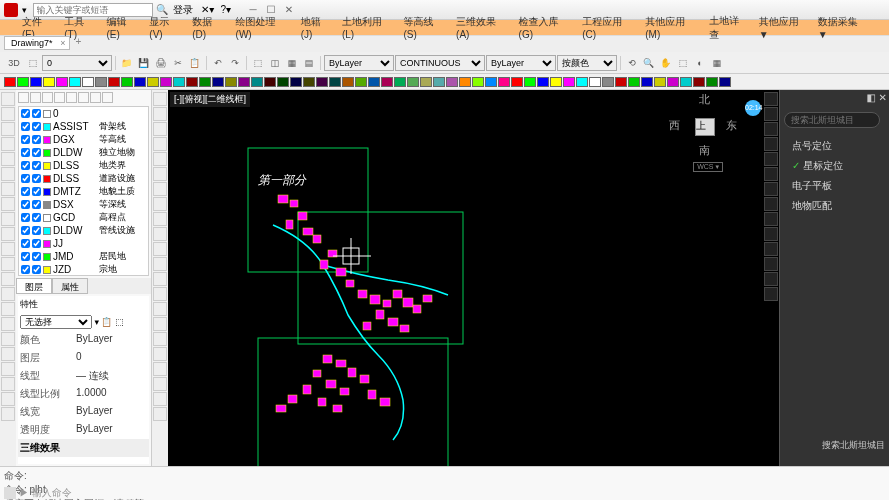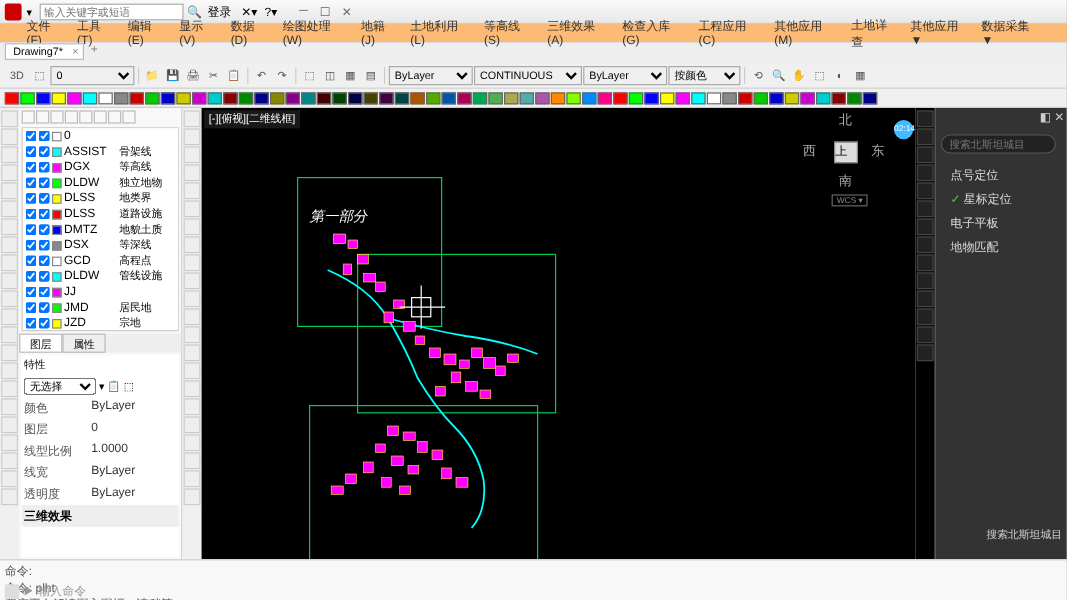--- a/index.html
+++ b/index.html
@@ -31,21 +31,21 @@
 .layerlist::-webkit-scrollbar-thumb{background:#ccc;}
 .lrow{display:flex;align-items:center;height:13px;font-size:9px;padding:0 2px;gap:2px;}
 .lrow .sw{width:8px;height:8px;border:1px solid #888;}
 .lrow .n1{width:44px;overflow:hidden;white-space:nowrap;}
 .lrow .n2{overflow:hidden;white-space:nowrap;font-size:9px;}
 .proptabs{display:flex;height:16px;background:#eee;}
 .proptabs span{padding:2px 8px;font-size:9px;border:1px solid #bbb;}
 .proptabs .act{background:#fff;}
 .props{flex:1;overflow-y:auto;background:#fff;margin:2px;font-size:9px;}
 .props .ph{font-size:9px;padding:2px;}
-.props select{width:60px;font-size:9px;}
+.props select{width:72px;font-size:9px;}
 .props .sec{font-weight:bold;padding:2px;background:#eee;}
 .props .pr{display:flex;padding:2px 2px;}
 .props .pr .k{width:56px;color:#555;}
 .props .pr .v{color:#333;}
 .vtool{width:16px;background:#f0f0f0;display:flex;flex-direction:column;gap:1px;padding:2px 1px;}
 .vtool .vi{width:14px;height:14px;border:1px solid transparent;font-size:9px;color:#555;text-align:center;}
 .canvas{flex:1;background:#000;position:relative;overflow:hidden;}
 .canvas .tab2{position:absolute;top:2px;left:2px;color:#fff;font-size:9px;background:rgba(50,50,50,.5);padding:1px 4px;}
 .compass{position:absolute;top:6px;right:30px;width:60px;height:60px;}
 .compass .dir{position:absolute;color:#aaa;font-size:11px;}
@@ -336,20 +336,24 @@
       <div class="ph"><select><option>无选择</option></select> ▾ 📋 ⬚</div>
       <div class="pr">
           <span class="k">颜色</span>
           <span class="v">ByLayer</span>
         </div>
       <div class="pr">
           <span class="k">图层</span>
           <span class="v">0</span>
         </div>
       <div class="pr">
+          <span class="k">线型</span>
+          <span class="v">— 连续</span>
+        </div>
+      <div class="pr">
           <span class="k">线型比例</span>
           <span class="v">1.0000</span>
         </div>
       <div class="pr">
           <span class="k">线宽</span>
           <span class="v">ByLayer</span>
         </div>
       <div class="pr">
           <span class="k">透明度</span>
           <span class="v">ByLayer</span>

